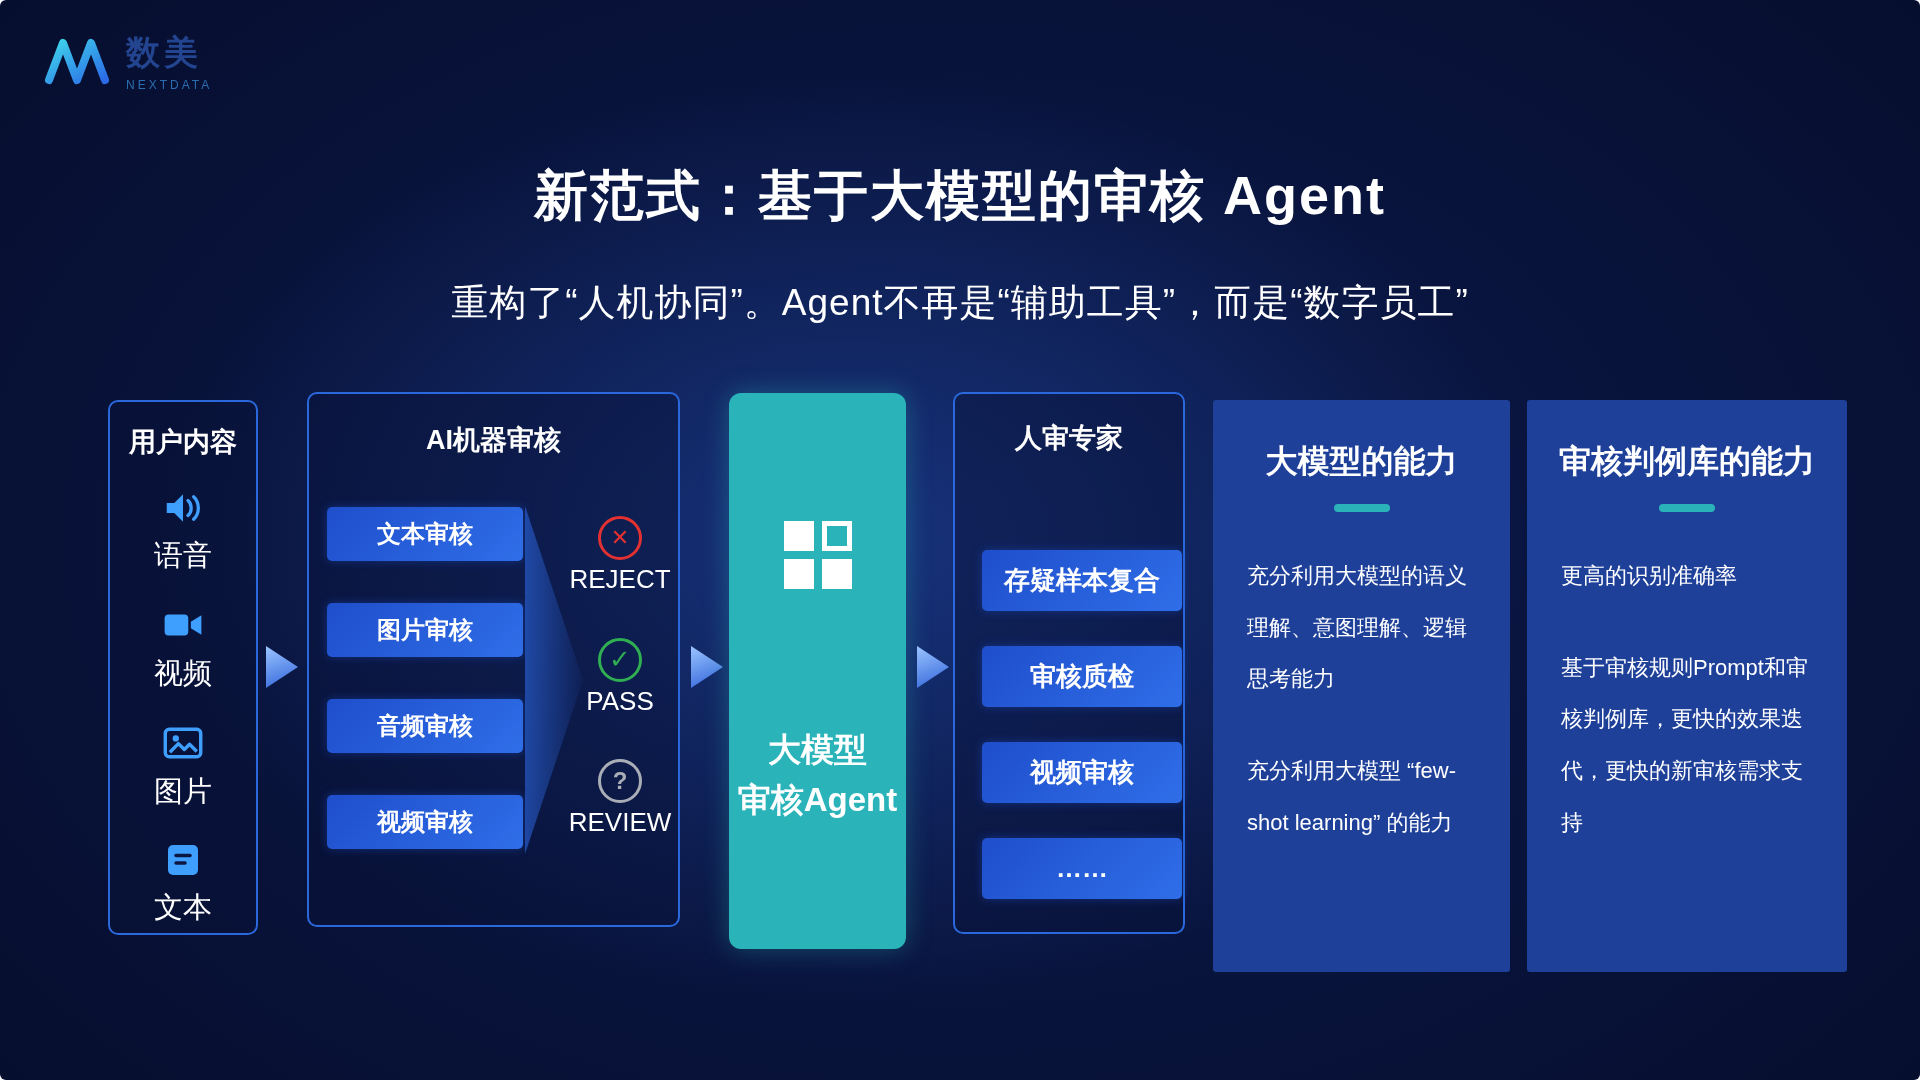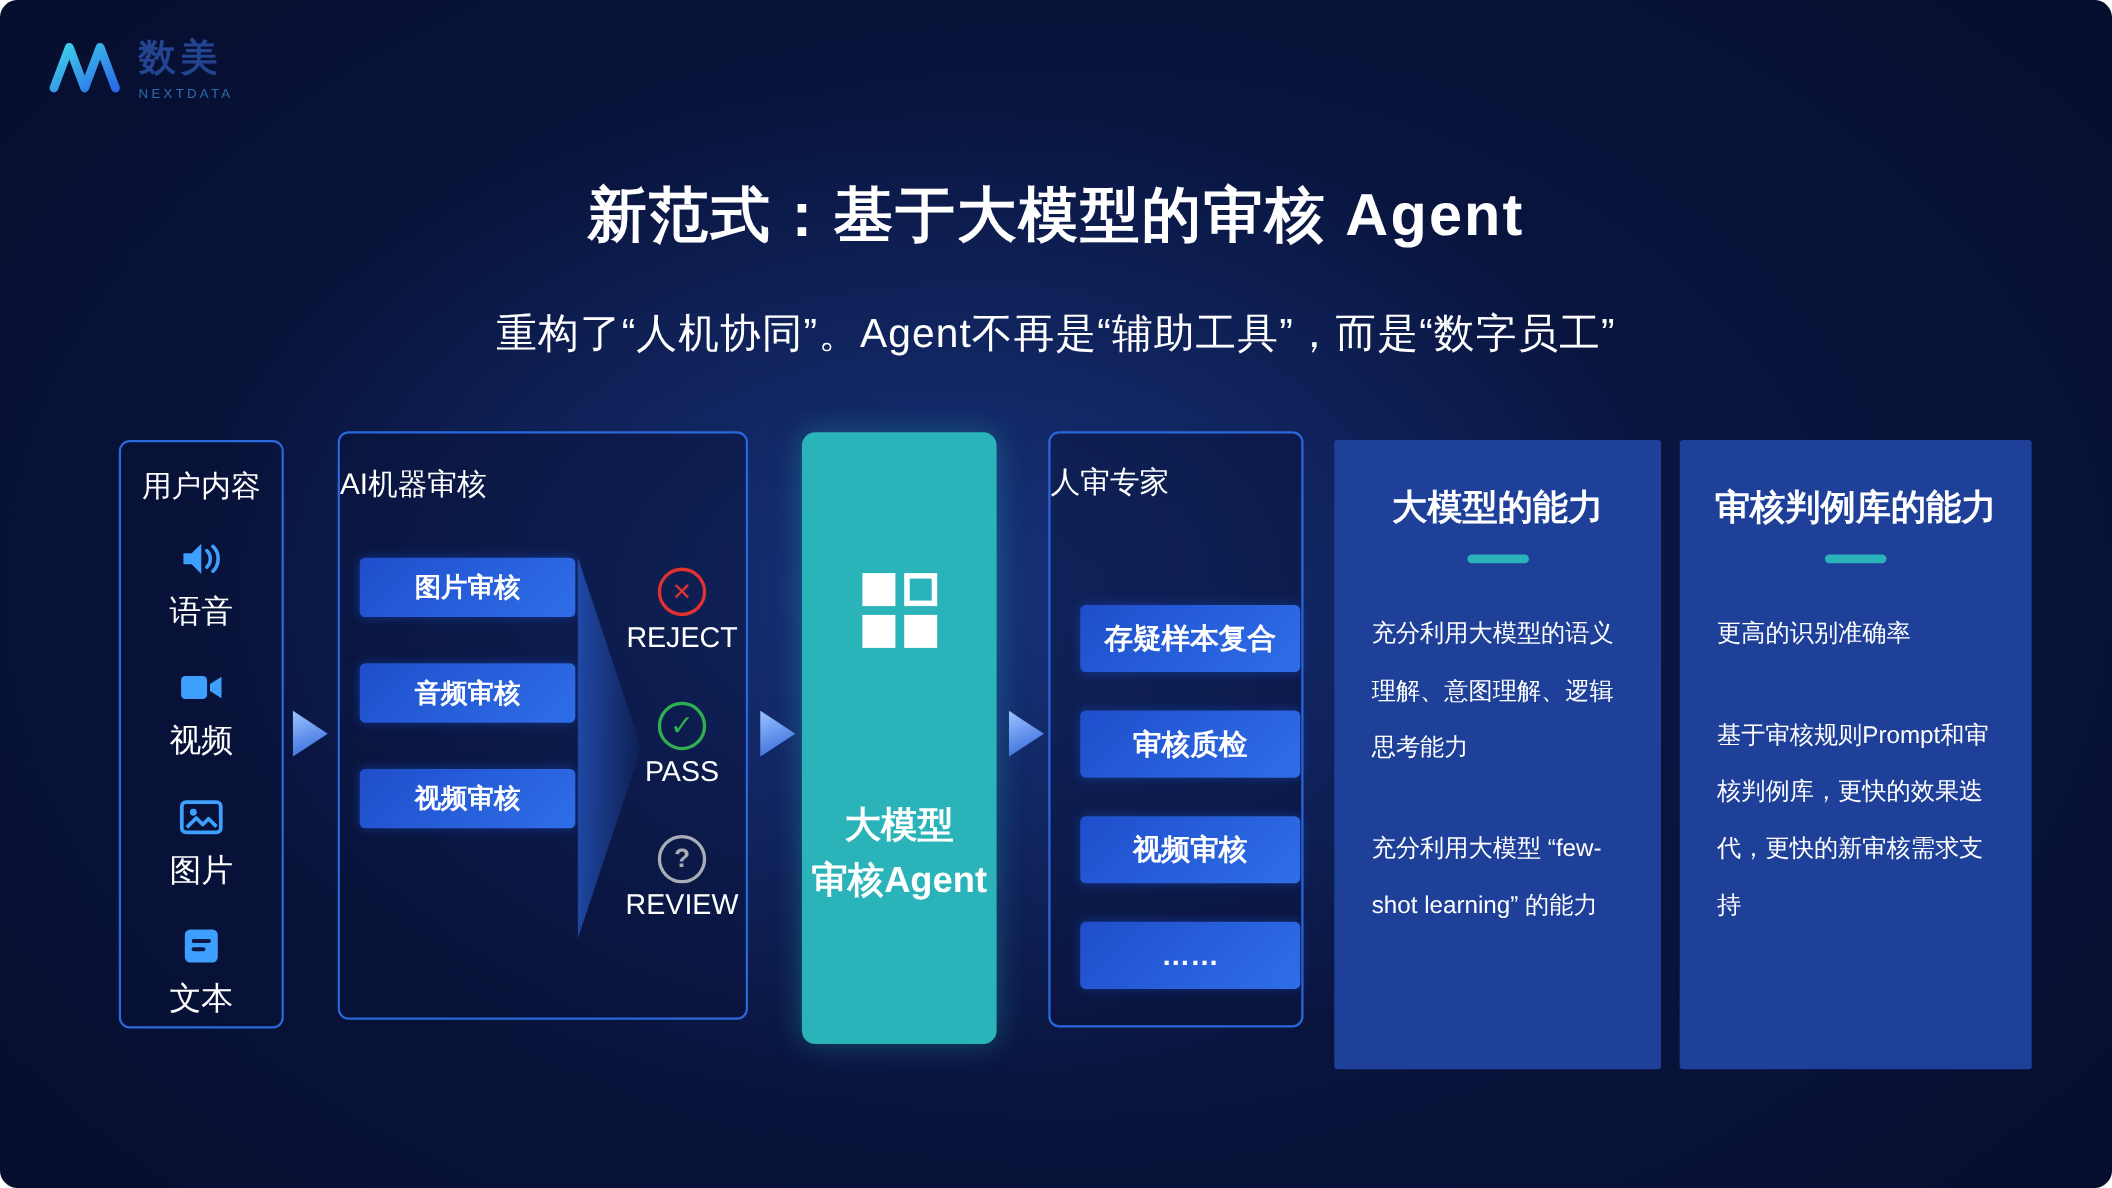--- a/index.html
+++ b/index.html
@@ -4,21 +4,21 @@
 <style>
   * { margin:0; padding:0; box-sizing:border-box; }
   html,body { background:#ffffff; }
   body {
     width:1920px; height:1080px;
     font-family:"Liberation Sans","DejaVu Sans",sans-serif;
     -webkit-font-smoothing:antialiased;
   }
   .slide {
     position:relative; width:1920px; height:1080px;
-    border-radius:16px; overflow:hidden; color:#fff;
+    border-radius:6px; overflow:hidden; color:#fff;
     background:
       radial-gradient(950px 640px at 44% 50%, rgba(35,75,170,.50), rgba(35,75,170,0) 72%),
       radial-gradient(1500px 1000px at 50% 50%, #0c1b4e 0%, #081238 58%, #050c28 100%);
   }
 
   
   .logo { position:absolute; left:44px; top:30px; display:flex; align-items:center; gap:10px; }
   .logo-text .cn { font-size:34px; font-weight:700; color:#23448f; letter-spacing:4px; }
   .logo-text .en { font-size:12px; color:#2b6db0; letter-spacing:3px; margin-top:2px; }
 
@@ -31,21 +31,21 @@
     position:absolute; top:278px; left:0; width:100%;
     text-align:center; font-size:37px; font-weight:400; letter-spacing:1px;
   }
 
   
   .panel { position:absolute; border-radius:10px; }
   .outlined {
     border:2.5px solid #2a68dc;
     background:rgba(8,18,56,.45);
   }
-  .p-title { font-size:27px; font-weight:400; color:#fff; }
+  .p-title { font-size:27px; font-weight:700; color:#fff; text-align:center; }
 
   
   .p1 { left:108px; top:400px; width:150px; height:535px;
         display:flex; flex-direction:column; align-items:center; }
   .p1 .p-title { margin-top:22px; }
   .uc-item { display:flex; flex-direction:column; align-items:center; gap:8px; margin-top:28px; }
   .uc-item .lbl { font-size:29px; color:#fff; }
 
   
   .p2 { left:307px; top:392px; width:373px; height:535px; }
@@ -182,20 +182,21 @@
   </section>
 
   <div class="fa fa1"></div>
 
   <section class="panel outlined p2">
     <div class="p-title">AI机器审核</div>
 
     <div class="funnel"></div>
 
     <div class="modules">
+      <div class="module-btn">文本审核</div>
       <div class="module-btn">图片审核</div>
       <div class="module-btn">音频审核</div>
       <div class="module-btn">视频审核</div>
     </div>
 
     <div class="outcomes">
       <div class="outcome">
         <div class="o-circle reject">✕</div>
         <div class="o-label">REJECT</div>
       </div>

